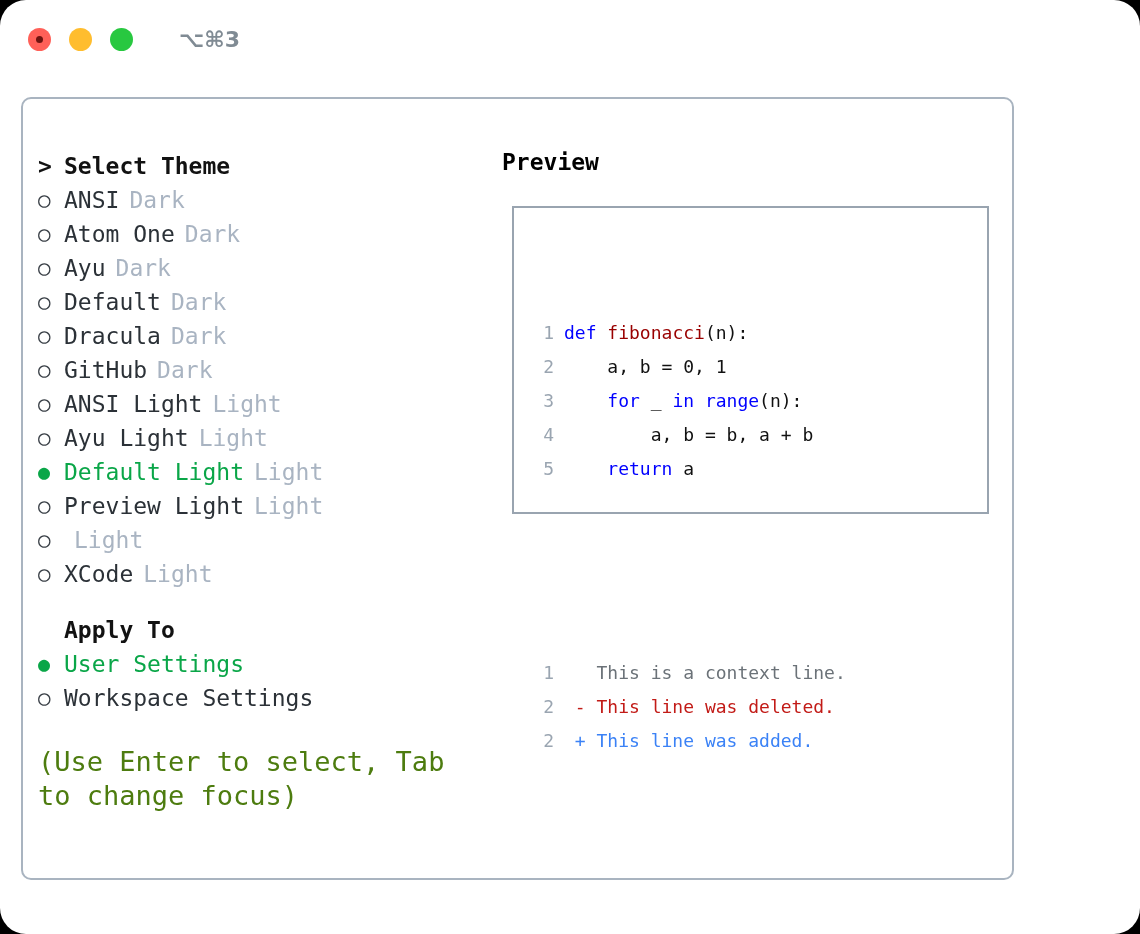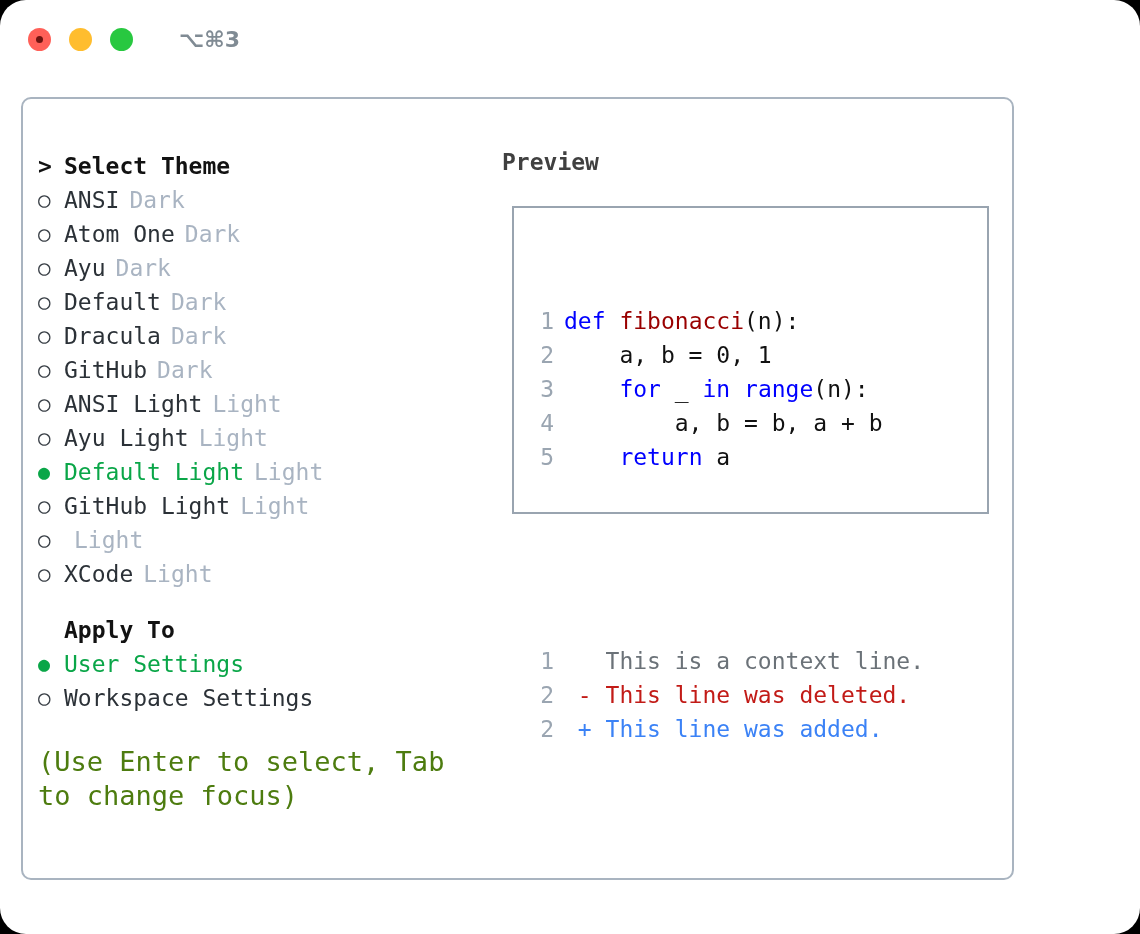--- a/index.html
+++ b/index.html
@@ -152,38 +152,38 @@
   
   .right-col {
     position: absolute;
     left: 479px;
     top: 50px;
     width: 500px;
   }
   .preview-title {
     font-size: 23px;
     font-weight: 700;
-    color: #404040;
+    color: #000000;
     margin-bottom: 24px;
   }
   .preview-box {
     position: absolute;
     left: 10px;
     top: 57px;
     width: 477px;
     height: 308px;
     border: 2px solid #99a4b0;
     box-sizing: border-box;
     background: #ffffff;
   }
   .code {
     position: absolute;
     left: 12px;
-    top: 28px;
-    font-size: 23px;
+    top: 40px;
+    font-size: 18px;
     line-height: 34px;
     white-space: pre;
   }
   .cline { display: block; height: 34px; }
   .lnum {
     display: inline-block;
     width: 28px;
     text-align: right;
     color: #9aa5b1;
     margin-right: 10px;
@@ -223,21 +223,21 @@
         <div id="theme-list">
             <div class="row"><span class="bullet">○</span><span class="item-label">ANSI</span><span class="item-tag">Dark</span></div>
             <div class="row"><span class="bullet">○</span><span class="item-label">Atom One</span><span class="item-tag">Dark</span></div>
             <div class="row"><span class="bullet">○</span><span class="item-label">Ayu</span><span class="item-tag">Dark</span></div>
             <div class="row"><span class="bullet">○</span><span class="item-label">Default</span><span class="item-tag">Dark</span></div>
             <div class="row"><span class="bullet">○</span><span class="item-label">Dracula</span><span class="item-tag">Dark</span></div>
             <div class="row"><span class="bullet">○</span><span class="item-label">GitHub</span><span class="item-tag">Dark</span></div>
             <div class="row"><span class="bullet">○</span><span class="item-label">ANSI Light</span><span class="item-tag">Light</span></div>
             <div class="row"><span class="bullet">○</span><span class="item-label">Ayu Light</span><span class="item-tag">Light</span></div>
             <div class="row"><span class="bullet on">●</span><span class="item-label sel">Default Light</span><span class="item-tag">Light</span></div>
-            <div class="row"><span class="bullet">○</span><span class="item-label">GitHub Light</span><span class="item-tag">Light</span></div>
+            <div class="row"><span class="bullet">○</span><span class="item-label">Preview Light</span><span class="item-tag">Light</span></div>
             <div class="row"><span class="bullet">○</span><span class="item-tag">Light</span></div>
             <div class="row"><span class="bullet">○</span><span class="item-label">XCode</span><span class="item-tag">Light</span></div>
           </div>
 
         <div class="spacer-22"></div>
 
         <div class="row">
           <span class="group-head">Apply To</span>
         </div>
 

